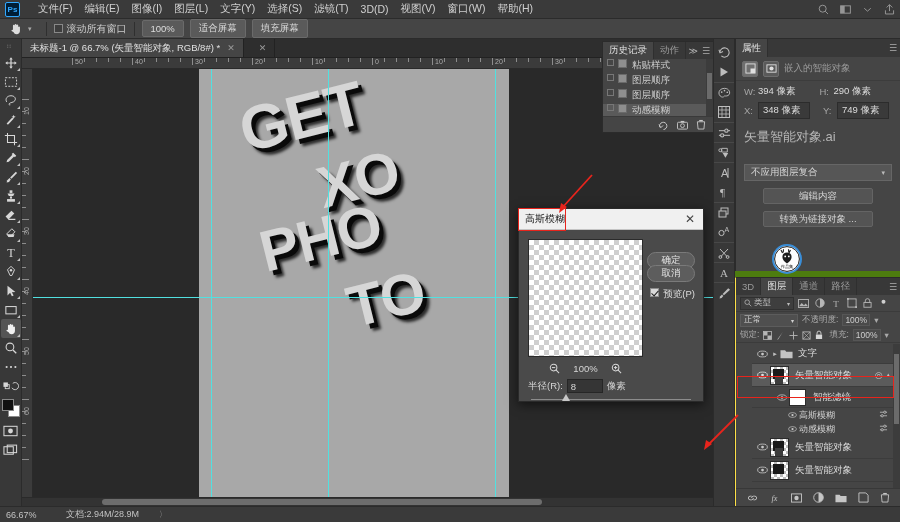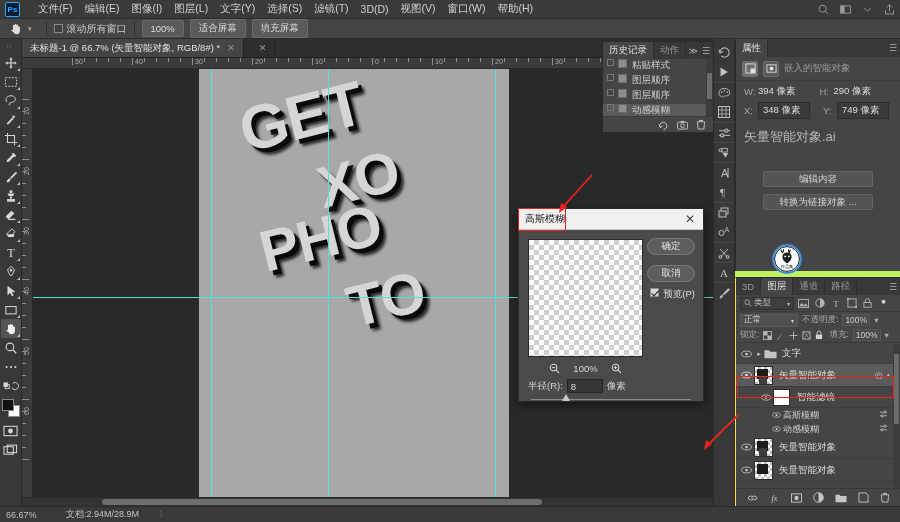--- a/index.html
+++ b/index.html
@@ -3,21 +3,21 @@
 <meta charset="utf-8">
 <style>
   * { box-sizing: border-box; margin: 0; padding: 0; }
   html, body {
     width: 900px; height: 522px;
     background: #1e1e1e; overflow: hidden;
     font-family: "Liberation Sans", "DejaVu Sans", sans-serif;
     font-size: 10px; color: #c8c8c8;
     -webkit-font-smoothing: antialiased;
   }
-  .app { position: relative; width: 900px; height: 522px; background: #bef264; }
+  .app { position: relative; width: 900px; height: 522px; background: #4d7c0f; }
 
   
   .menubar {
     position: absolute; left: 0; top: 0; width: 900px; height: 19px;
     background: #3a3a3a; display: flex; align-items: center;
     border-bottom: 1px solid #2b2b2b;
   }
   .ps-logo {
     width: 15px; height: 15px; margin-left: 5px; margin-right: 12px;
     background: #001e36; border: 1px solid #31a8ff; border-radius: 2px;
@@ -292,21 +292,21 @@
     width: 58px; height: 13px; background: #4f4f4f; border: 1px solid #5c5c5c;
     display: flex; align-items: center; padding: 0 3px; font-size: 8.5px; color: #d2d2d2;
   }
   .blend-sel .caret { margin-left: auto; font-size: 6px; }
   .op-lab { color: #a9a9a9; font-size: 8.5px; }
   .op-val {
     background: #4a4a4a; border: 1px solid #565656; padding: 0 2px;
     font-size: 8.5px; color: #cdcdcd; min-width: 26px; text-align: right;
   }
   .lock-row { display: flex; align-items: center; height: 15px; padding: 0 4px; gap: 4px; border-bottom: 1px solid #3b3b3b;}
-  .layer-list { position: absolute; left: 0; right: 7px; top: 66px; bottom: 18px; overflow: hidden; }
+  .layer-list { position: absolute; left: 0; right: 7px; top: 66px; bottom: 18px; overflow: hidden; padding-left: 16px; }
   .layer-row {
     display: flex; align-items: center; height: 23px;
     border-bottom: 1px solid #3c3c3c; padding-left: 3px; position: relative;
   }
   .layer-row.sel { background: #5b5b5b; }
   .eye { width: 15px; display: flex; align-items: center; justify-content: center; }
   .lthumb {
     width: 19px; height: 19px; margin-right: 6px; border: 1px solid #2b2b2b;
     background-image:
       linear-gradient(45deg, #bdbdbd 25%, transparent 25%, transparent 75%, #bdbdbd 75%),
@@ -767,21 +767,21 @@
 
       <div class="radrow">
         <span class="radlabel">半径(R):</span>
         <span class="radinput">8</span>
         <span class="radlabel">像素</span>
       </div>
 
       <div class="slider-track"></div>
       <div class="slider-thumb"></div>
 
-      <div class="dlg-btn" style="top:8px">确定</div>
+      <div class="dlg-btn" style="top:22px">确定</div>
       <div class="dlg-btn" style="top:35px">取消</div>
       <div class="dlg-prev">
         <span class="chk-on"></span>
         <span>预览(P)</span>
       </div>
     </div>
   </div>
 
   <div class="dock-strip">
     <div class="dock-ico">
@@ -899,20 +899,24 @@
       <span class="dim-flat">290 像素</span>
     </div>
     <div class="dim-row">
       <span class="dim-key">X:</span>
       <span class="dim-field">348 像素</span>
       <span class="dim-key" style="margin-left:9px">Y:</span>
       <span class="dim-field">749 像素</span>
     </div>
 
     <div class="props-sub">矢量智能对象.ai</div>
+    <div class="props-select">
+      <span>不应用图层复合</span>
+      <span class="caret">▾</span>
+    </div>
     <div class="props-btn">编辑内容</div>
     <div class="props-btn">转换为链接对象 ...</div>
 
     <div class="avatar">
       <svg width="26" height="26" viewBox="0 0 26 26">
         <circle cx="13" cy="13" r="12.4" fill="#fdfdfd" stroke="#1b1b1b" stroke-width="1"></circle>
         <path d="M7 4 L8.5 7 M9.5 3.2 L9.2 6.4 M16.5 4 L15 7 M14.5 3.2 L14.8 6.4" stroke="#1b1b1b" stroke-width="1.1" fill="none"></path>
         <path d="M13 6.5 c-3 0-4.6 2-4.6 4.4 0 2.6 1.8 4.6 4.6 6.6 2.8-2 4.6-4 4.6-6.6 0-2.4-1.6-4.4-4.6-4.4z" fill="#1b1b1b"></path>
         <circle cx="11.2" cy="10.4" r=".9" fill="#fff"></circle>
         <circle cx="14.8" cy="10.4" r=".9" fill="#fff"></circle>

